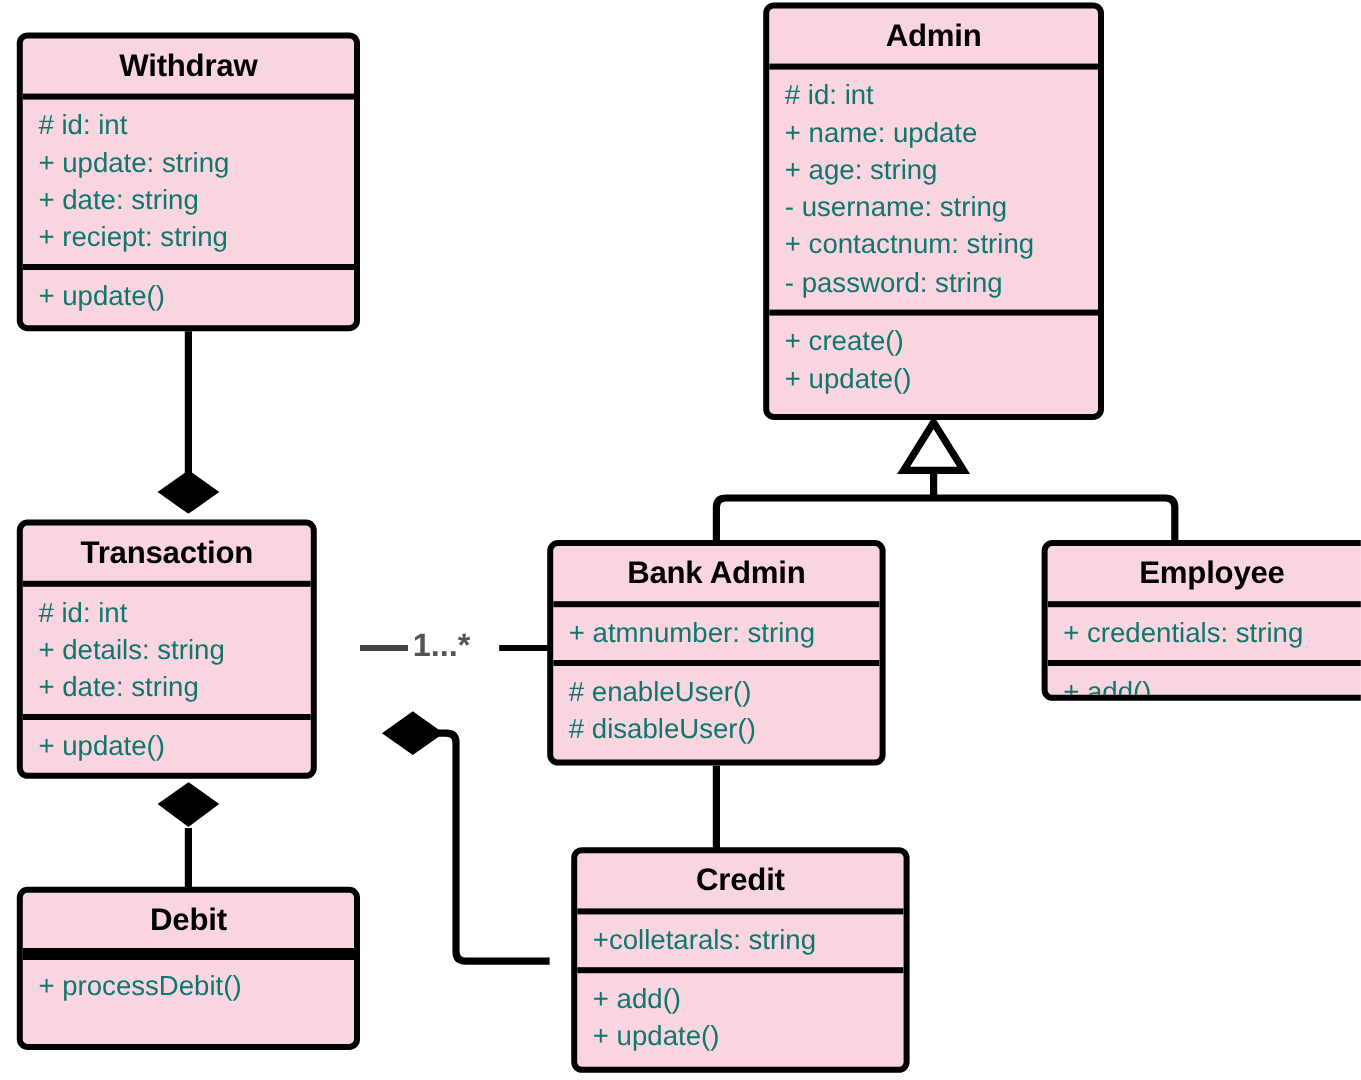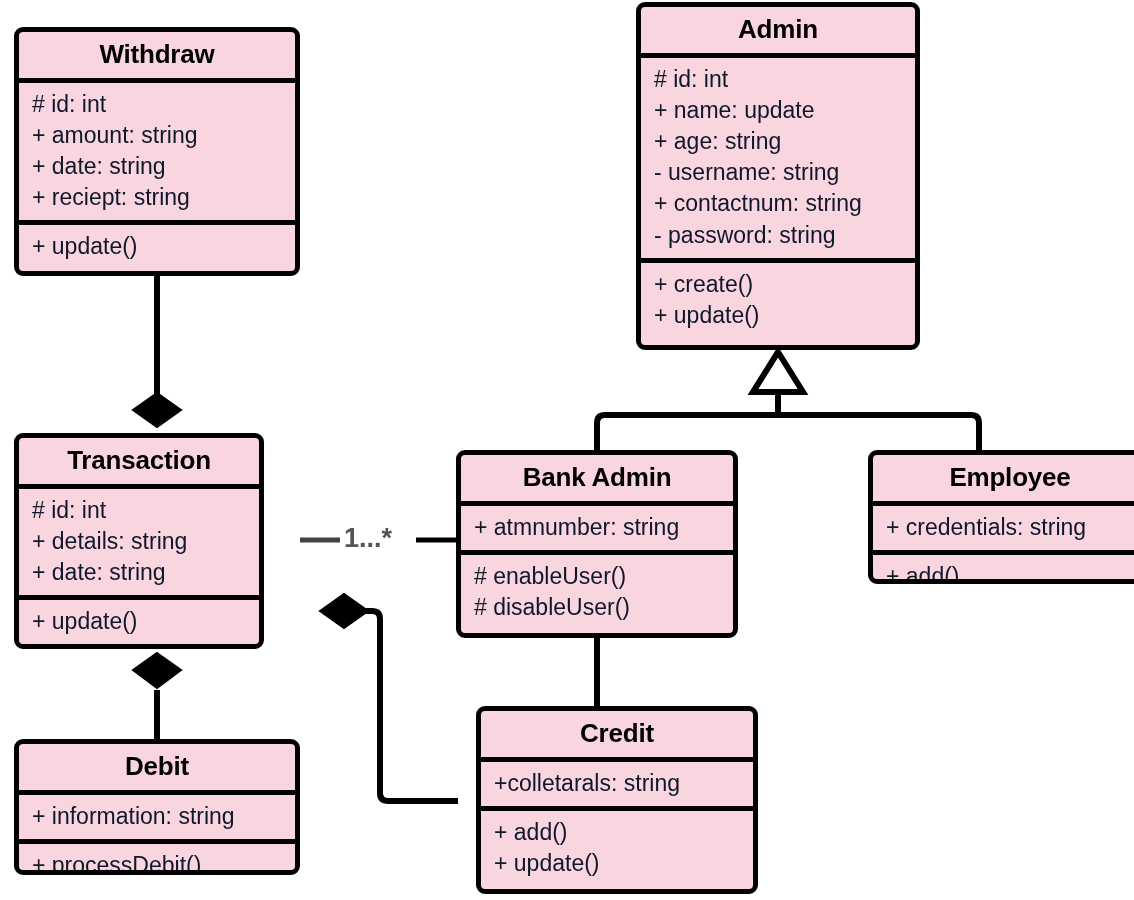--- a/index.html
+++ b/index.html
@@ -48,21 +48,21 @@
   .uml-sep {
     height: 5px;
     background: #000000;
     width: 100%;
   }
   .uml-compartment {
     padding: 6px 0 7px 0;
   }
   .uml-row {
     font-size: 23px;
-    color: #0f172a;
+    color: #0f766e;
     line-height: 1.35;
     padding: 0 6px 0 13px;
     white-space: nowrap;
   }
   .edge-label {
     position: absolute;
     font-size: 27px;
     font-weight: bold;
     color: #555555;
     letter-spacing: 0px;
@@ -111,21 +111,21 @@
 
       <polygon points="778,352 803,392 753,392" fill="#ffffff" stroke="#000000" stroke-width="6" stroke-linejoin="miter"></polygon>
     </g>
   </svg>
 
   <div class="uml-class" style="left:14px; top:27px; width:286px; height:249px;">
     <div class="uml-title">Withdraw</div>
     <div class="uml-sep"></div>
     <div class="uml-compartment">
       <div class="uml-row"># id: int</div>
-      <div class="uml-row">+ amount: string</div>
+      <div class="uml-row">+ update: string</div>
       <div class="uml-row">+ date: string</div>
       <div class="uml-row">+ reciept: string</div>
     </div>
     <div class="uml-sep"></div>
     <div class="uml-compartment">
       <div class="uml-row">+ update()</div>
     </div>
   </div>
 
   <div class="uml-class" style="left:636px; top:2px; width:284px; height:348px;">
@@ -182,23 +182,20 @@
     <div class="uml-sep"></div>
     <div class="uml-compartment">
       <div class="uml-row">+ add()</div>
       <div class="uml-row">+ update()</div>
     </div>
   </div>
 
   <div class="uml-class" style="left:14px; top:739px; width:286px; height:136px;">
     <div class="uml-title">Debit</div>
     <div class="uml-sep"></div>
-    <div class="uml-compartment">
-      <div class="uml-row">+ information: string</div>
-    </div>
     <div class="uml-sep"></div>
     <div class="uml-compartment">
       <div class="uml-row">+ processDebit()</div>
     </div>
   </div>
 
   <div class="uml-class" style="left:476px; top:706px; width:282px; height:188px;">
     <div class="uml-title">Credit</div>
     <div class="uml-sep"></div>
     <div class="uml-compartment">

